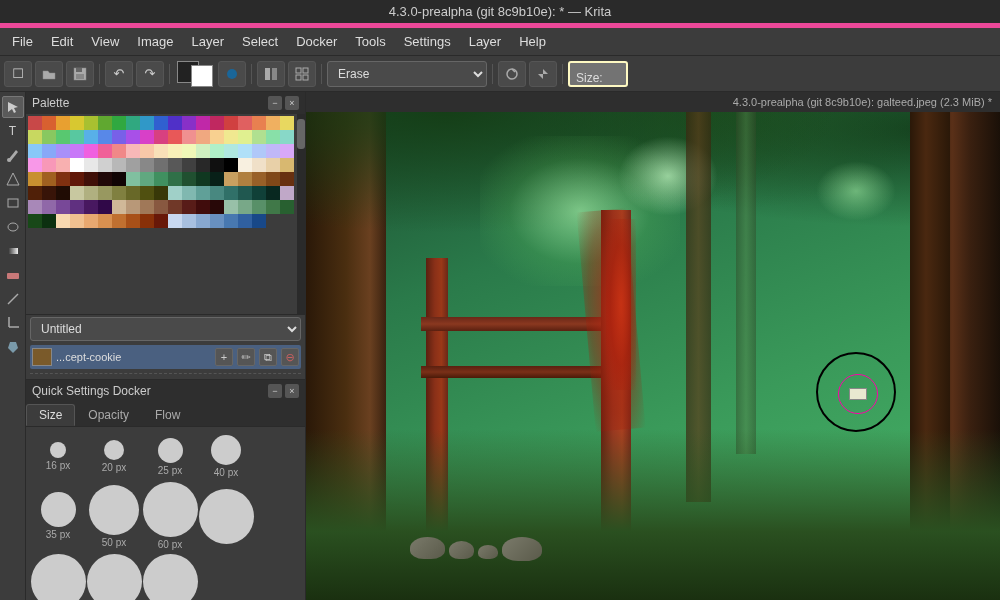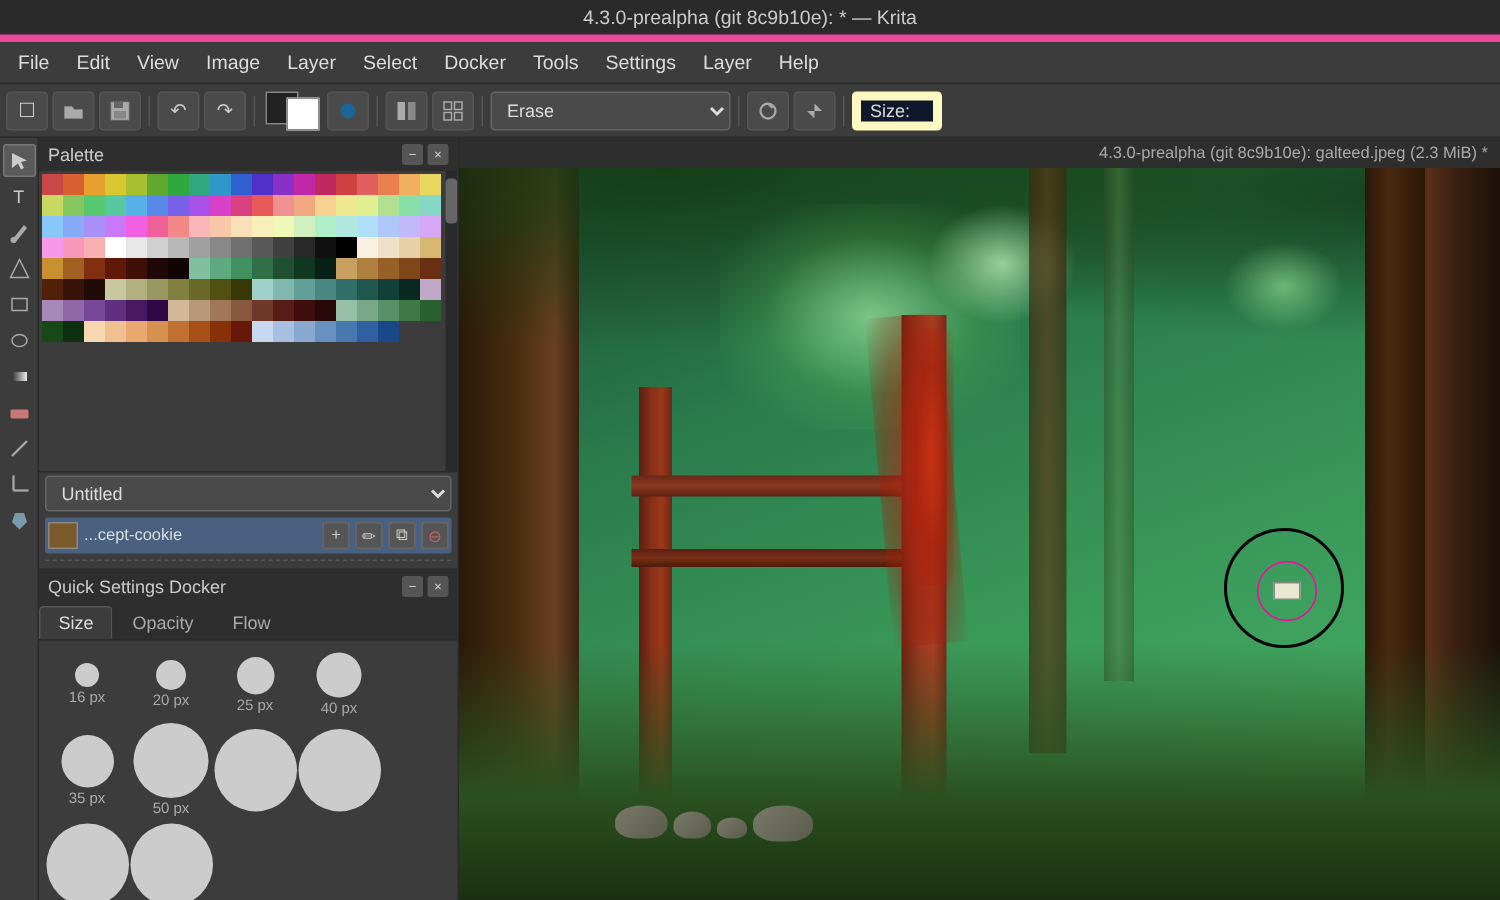--- a/index.html
+++ b/index.html
@@ -117,22 +117,22 @@
       border: 1px solid #666;
       border-radius: 3px;
       padding: 0 6px;
       height: 26px;
       font-size: 12px;
       min-width: 100px;
     }
     .size-control {
       display: flex;
       align-items: flex-end;
-      background: #0f172a;
-      border: 6px solid #fef9c3;
+      background: #737373;
+      border: 2px solid #fef9c3;
       border-radius: 3px;
       padding: 0 6px;
       height: 26px;
       font-size: 12px;
       min-width: 60px;
     }
     .spin-btn {
       display: flex;
       flex-direction: column;
       margin-left: 4px;
@@ -870,20 +870,24 @@
           <div class="brush-preset-item">
             <div class="brush-circle" style="width: 35px; height: 35px;"></div>
             <span class="brush-size-label">35 px</span>
           </div>
           <div class="brush-preset-item">
             <div class="brush-circle" style="width: 50px; height: 50px;"></div>
             <span class="brush-size-label">50 px</span>
           </div>
           <div class="brush-preset-item">
             <div class="brush-circle" style="width: 55px; height: 55px;"></div>
+            <span class="brush-size-label">60 px</span>
+          </div>
+          <div class="brush-preset-item">
+            <div class="brush-circle" style="width: 55px; height: 55px;"></div>
           </div>
           <div class="brush-preset-item">
             <div class="brush-circle" style="width: 55px; height: 55px;"></div>
           </div>
           <div class="brush-preset-item">
             <div class="brush-circle" style="width: 55px; height: 55px;"></div>
           </div>
           <div class="brush-preset-item">
             <div class="brush-circle" style="width: 55px; height: 55px;"></div>
           </div>

